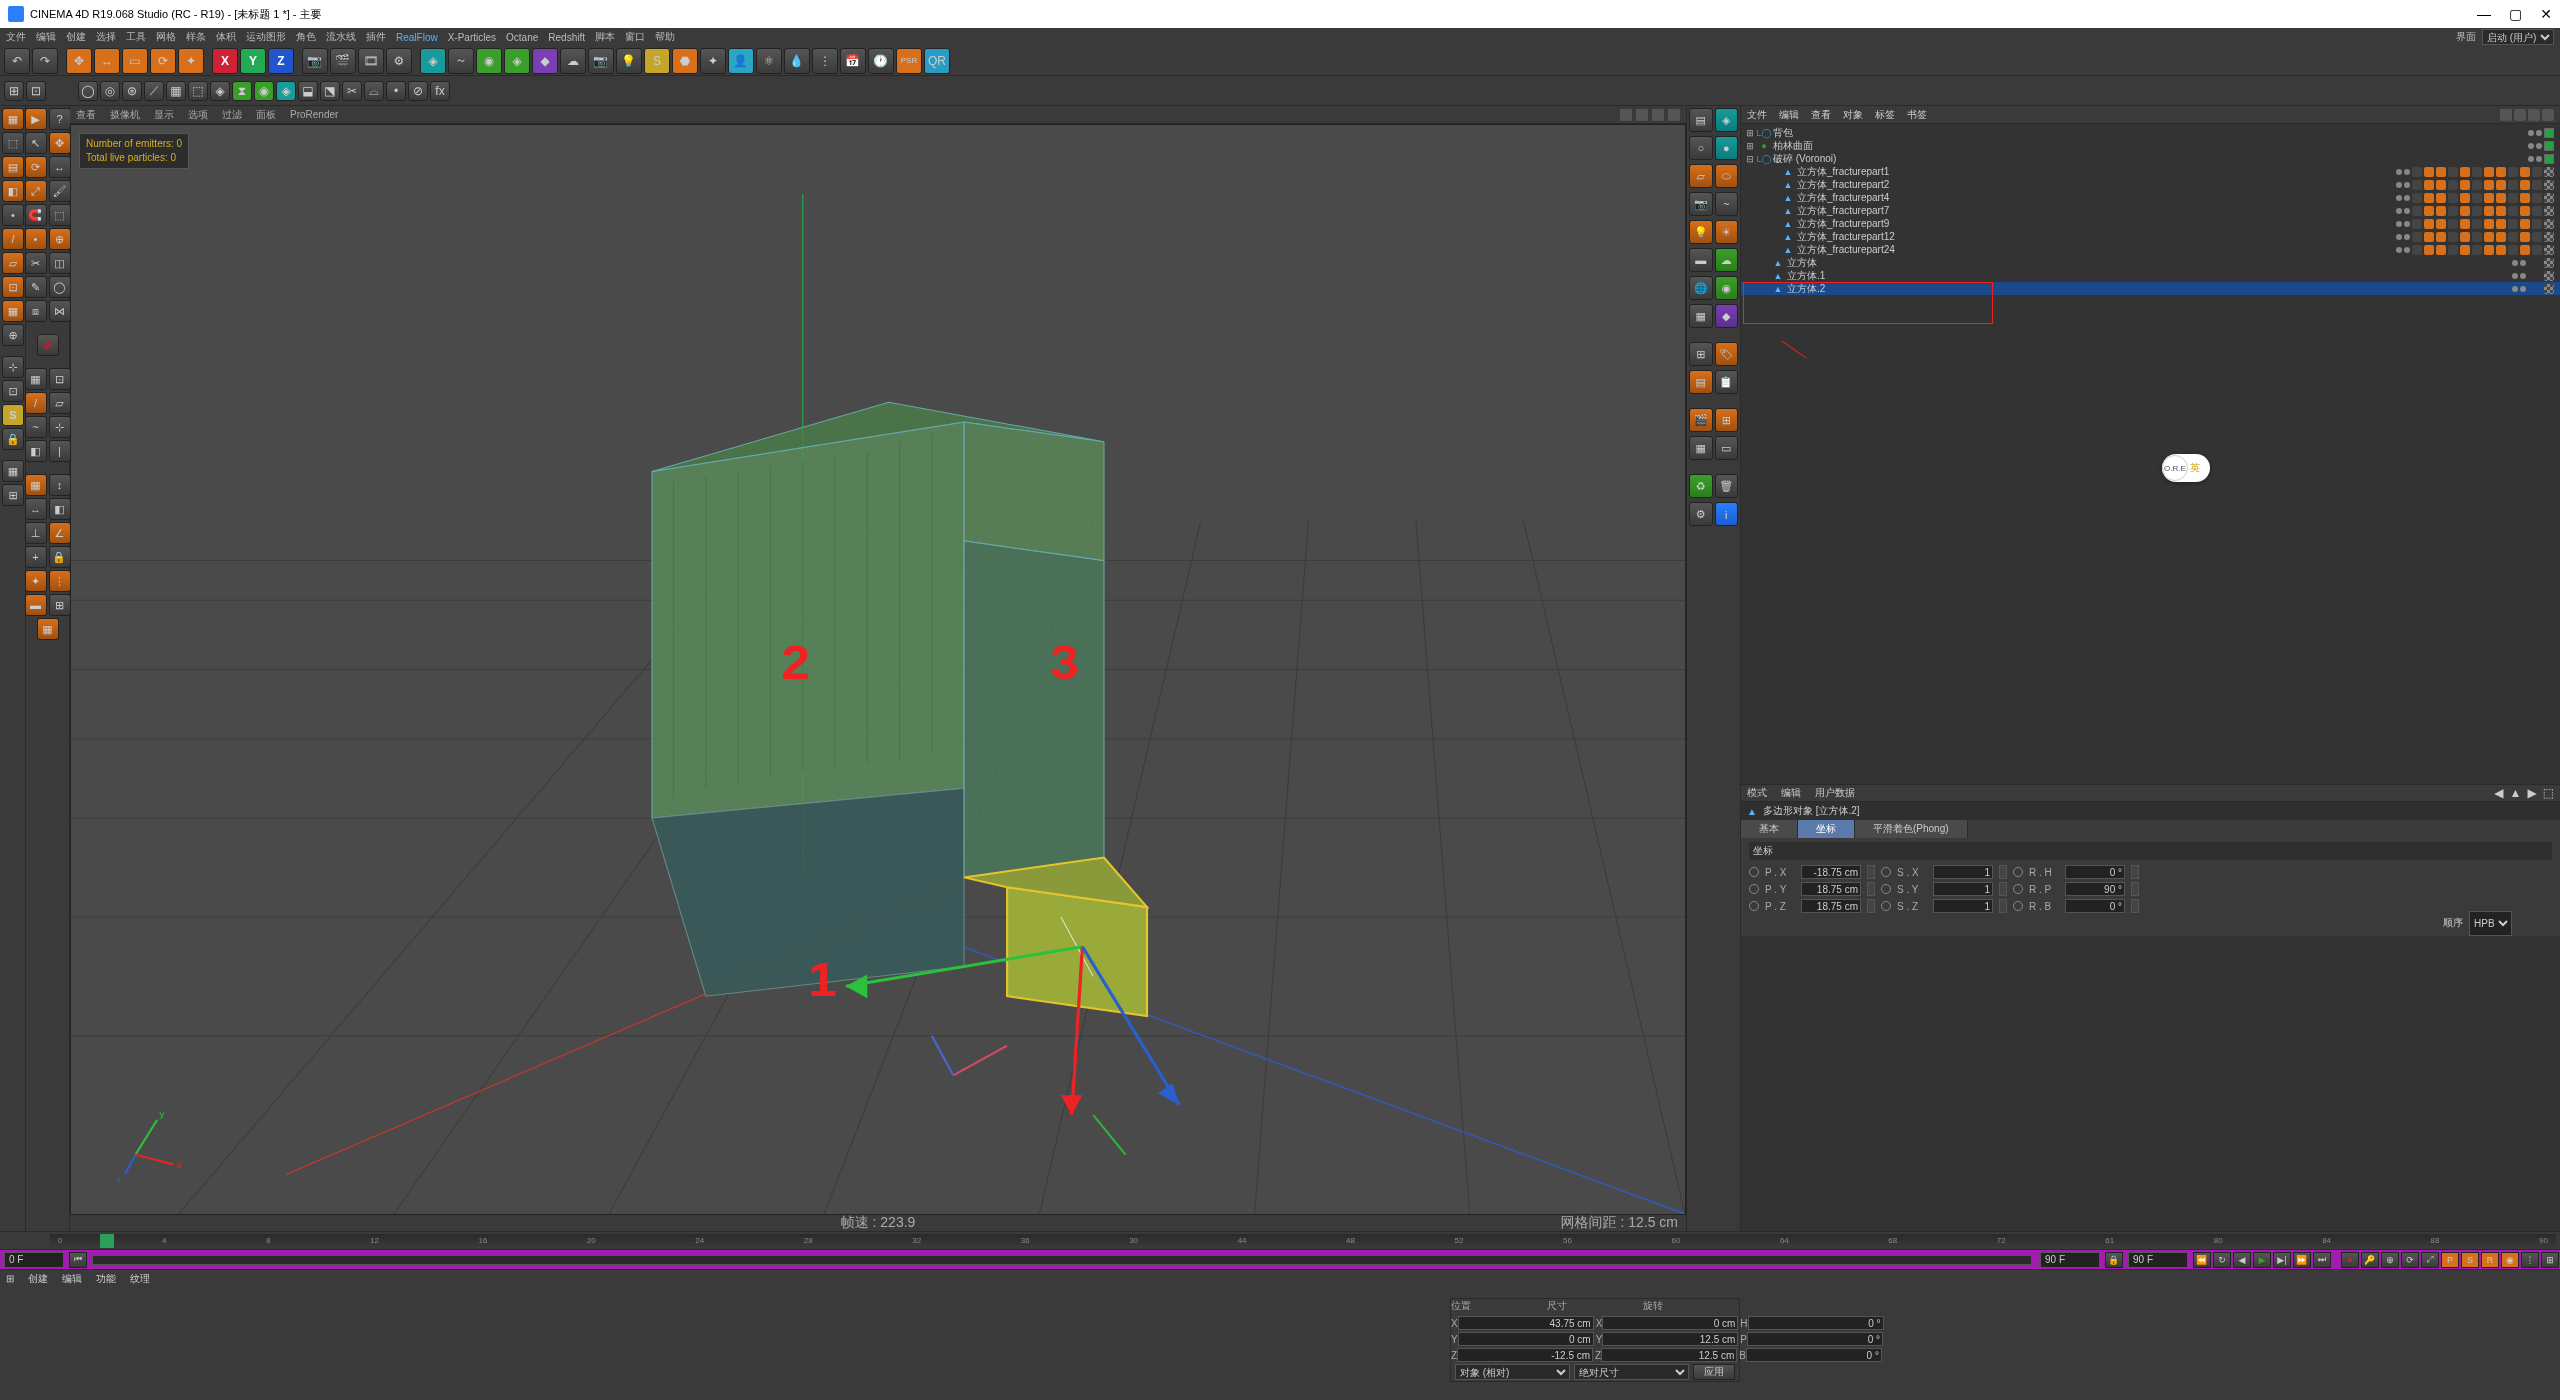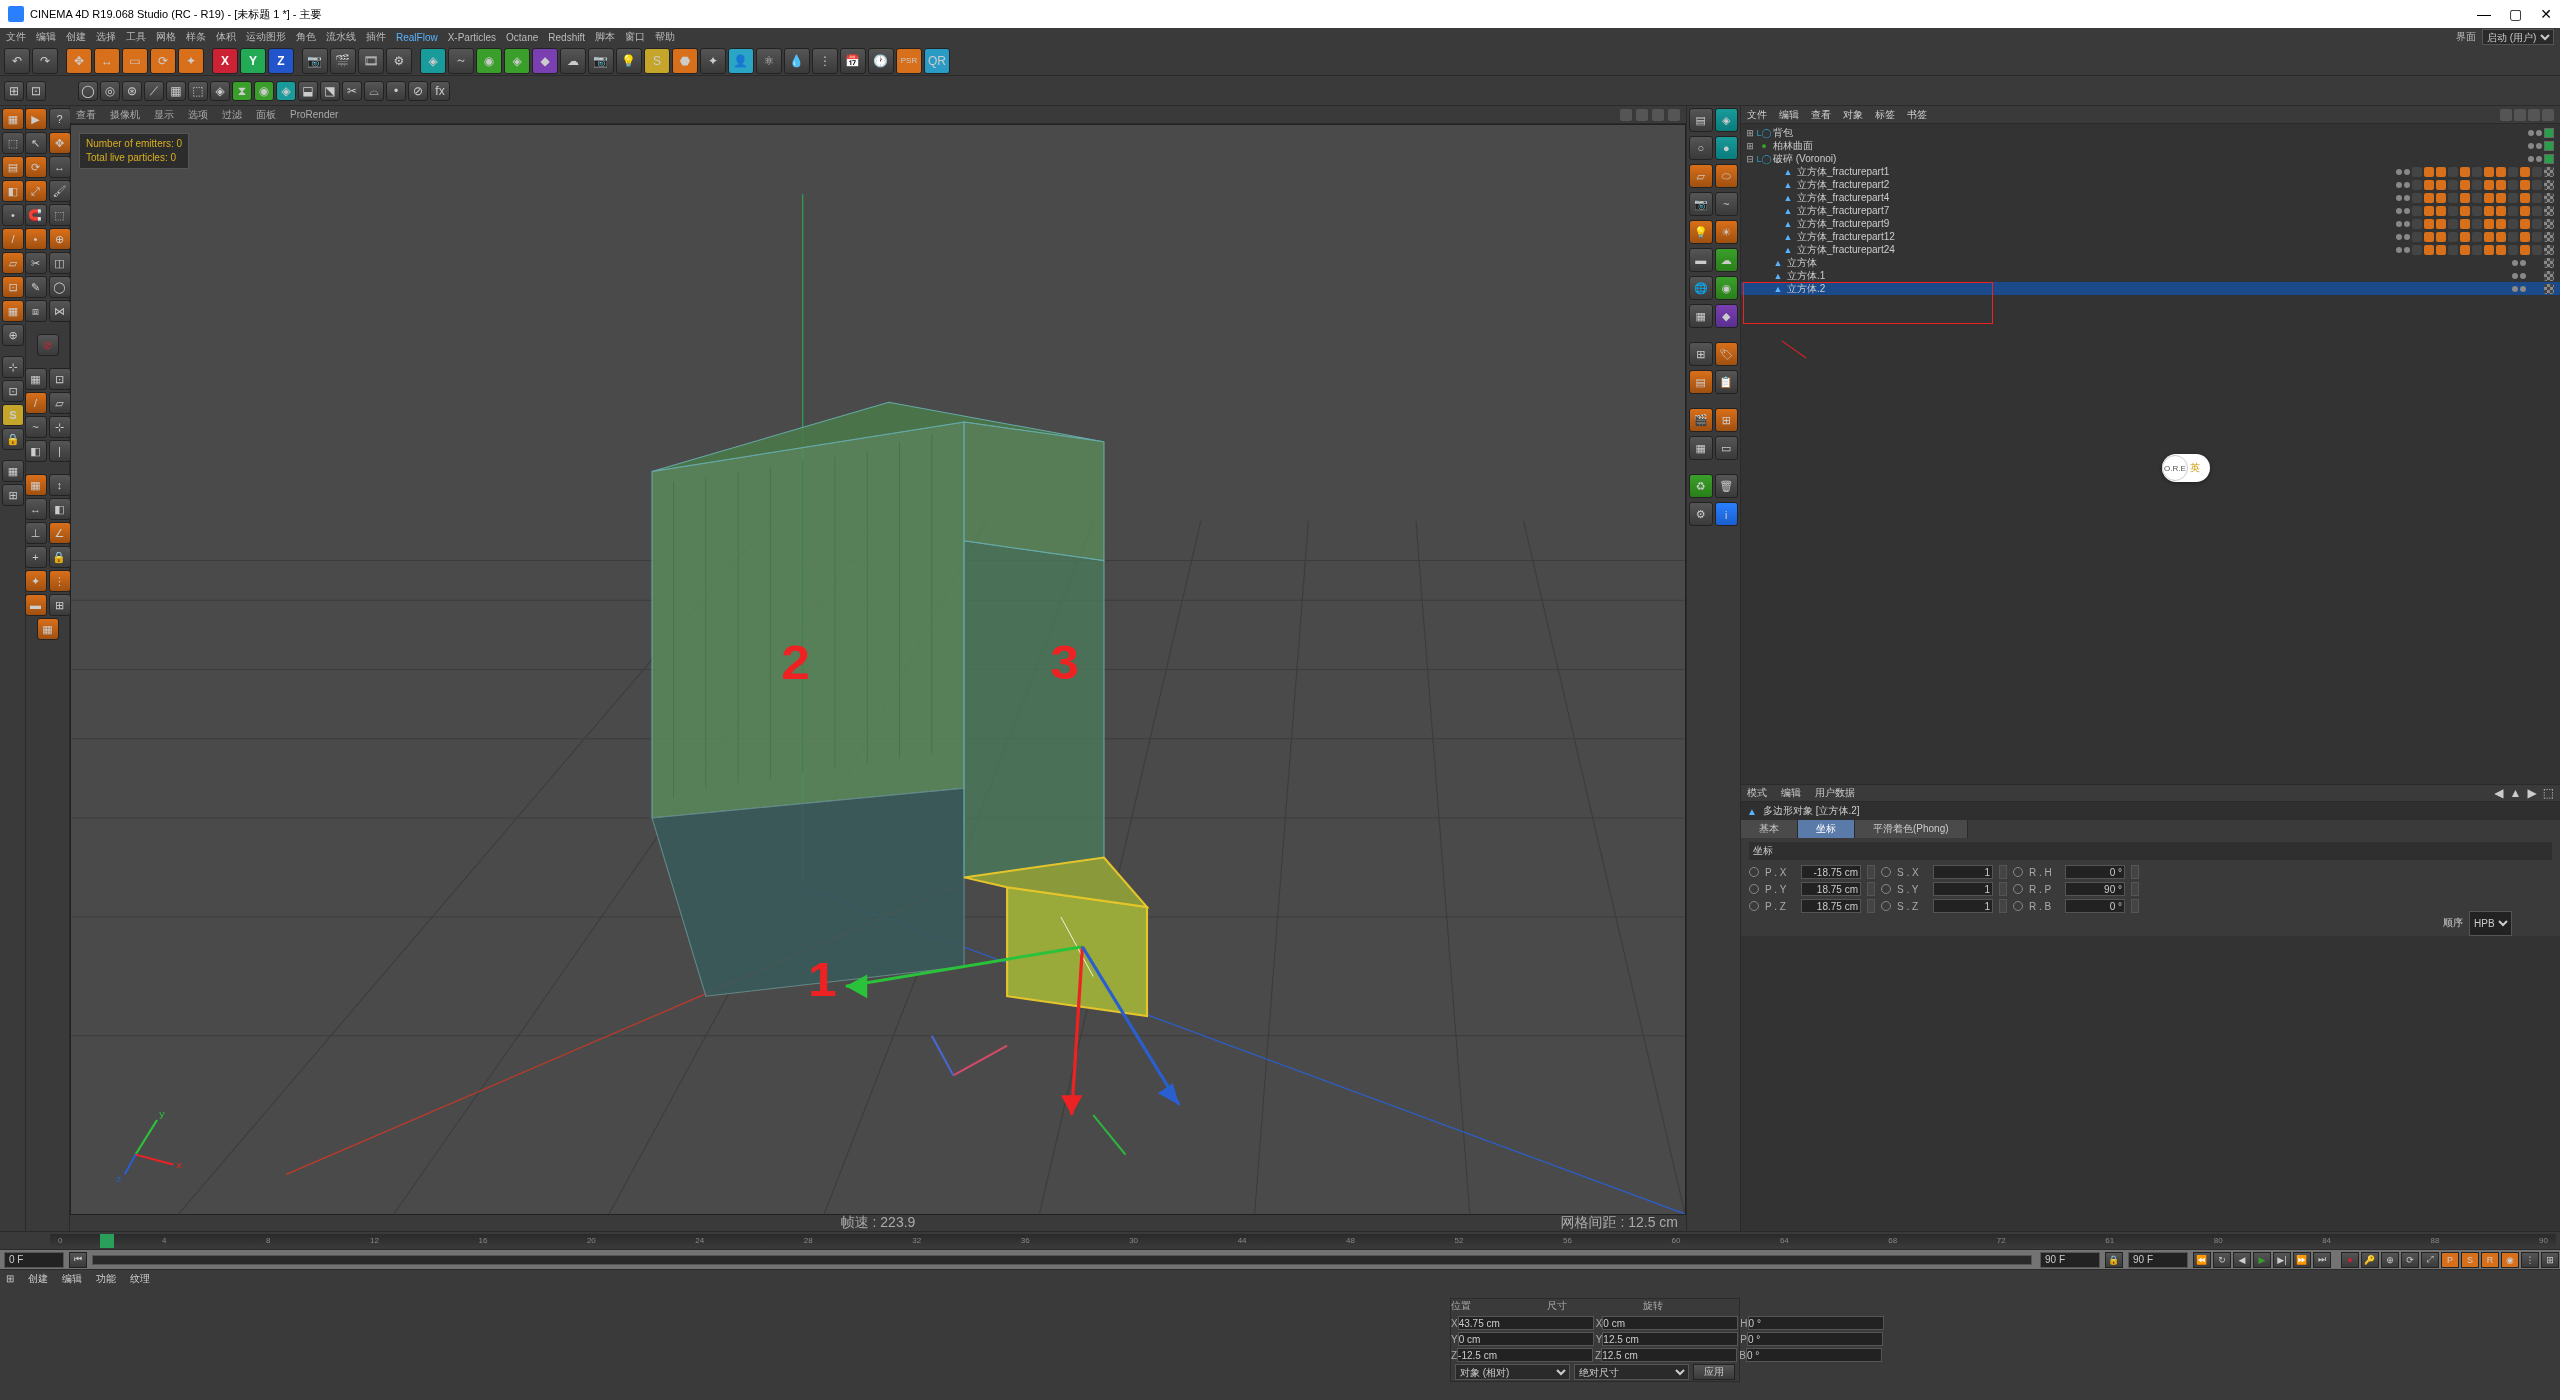--- a/index.html
+++ b/index.html
@@ -109,36 +109,36 @@
 .attr-collapse { background:#2f2f2f; padding:2px 6px; margin:2px 0; font-size:10px; }
 .attr-collapse::before { content:"▸ "; color:#888; }
 
 
 .timeline { height:18px; background:#3a3a3a; display:flex; align-items:center; position:relative; border-top:1px solid #2a2a2a; }
 .timeline .ruler { flex:1; height:14px; background:linear-gradient(#2a2a2a,#3a3a3a); position:relative; margin:0 4px; overflow:hidden; }
 .timeline .ruler .playhead { position:absolute; left:2%; top:0; width:14px; height:14px; background:#2a9f5a; }
 .timeline .tick-labels { position:absolute; inset:0; display:flex; justify-content:space-between; padding:0 8px; font-size:8px; color:#888; align-items:center; }
 
 
-.transport { height:20px; background:#737373; display:flex; align-items:center; border-top:1px solid #2a2a2a; }
+.transport { height:20px; background:#a21caf; display:flex; align-items:center; border-top:1px solid #2a2a2a; }
 .transport .frame-in { width:60px; height:16px; background:#222; border:1px solid #555; margin:0 4px; font-size:10px; color:#ccc; display:flex; align-items:center; padding:0 4px; }
 .transport .scrub { flex:1; height:10px; background:#2a2a2a; border:1px solid #555; margin:0 4px; }
 .transport .tbtn { width:18px; height:16px; background:linear-gradient(#555,#3a3a3a); border:1px solid #222; margin:0 1px; display:flex; align-items:center; justify-content:center; font-size:9px; }
 .transport .tbtn.play { color:#3a9f2a; }
 
 
 .status-tabs { height:18px; background:#3a3a3a; display:flex; align-items:center; padding:0 6px; gap:14px; font-size:10px; border-top:1px solid #2a2a2a; }
 
 
 .coord-panel { position:absolute; right:820px; bottom:18px; width:290px; background:#3a3a3a; border:1px solid #2a2a2a; font-size:10px; }
 .coord-panel .cp-head { display:flex; height:16px; }
 .coord-panel .cp-head div { flex:1; text-align:left; color:#aaa; }
 .coord-panel .cp-row { display:flex; height:16px; align-items:center; }
 .coord-panel .cp-row .ax { width:16px; text-align:center; color:#aaa; }
-.coord-panel .cp-row input { flex:1; height:14px; background:#222; border:1px solid #555; color:#ccc; font-size:10px; text-align:left; padding-right:2px; margin-right:2px; }
+.coord-panel .cp-row input { flex:1; height:14px; background:#222; border:1px solid #555; color:#ccc; font-size:10px; text-align:right; padding-right:2px; margin-right:2px; }
 .coord-panel .cp-foot { display:flex; height:18px; align-items:center; gap:4px; padding:0 4px; }
 .coord-panel .cp-foot select { flex:1; height:16px; background:#2a2a2a; border:1px solid #555; color:#ccc; font-size:10px; }
 .coord-panel .cp-foot button { height:16px; background:linear-gradient(#555,#3a3a3a); border:1px solid #222; color:#ccc; font-size:10px; padding:0 10px; }
 
 
 .fillrest { flex:1; background:#333; }
 </style>
 </head>
 <body>
 

